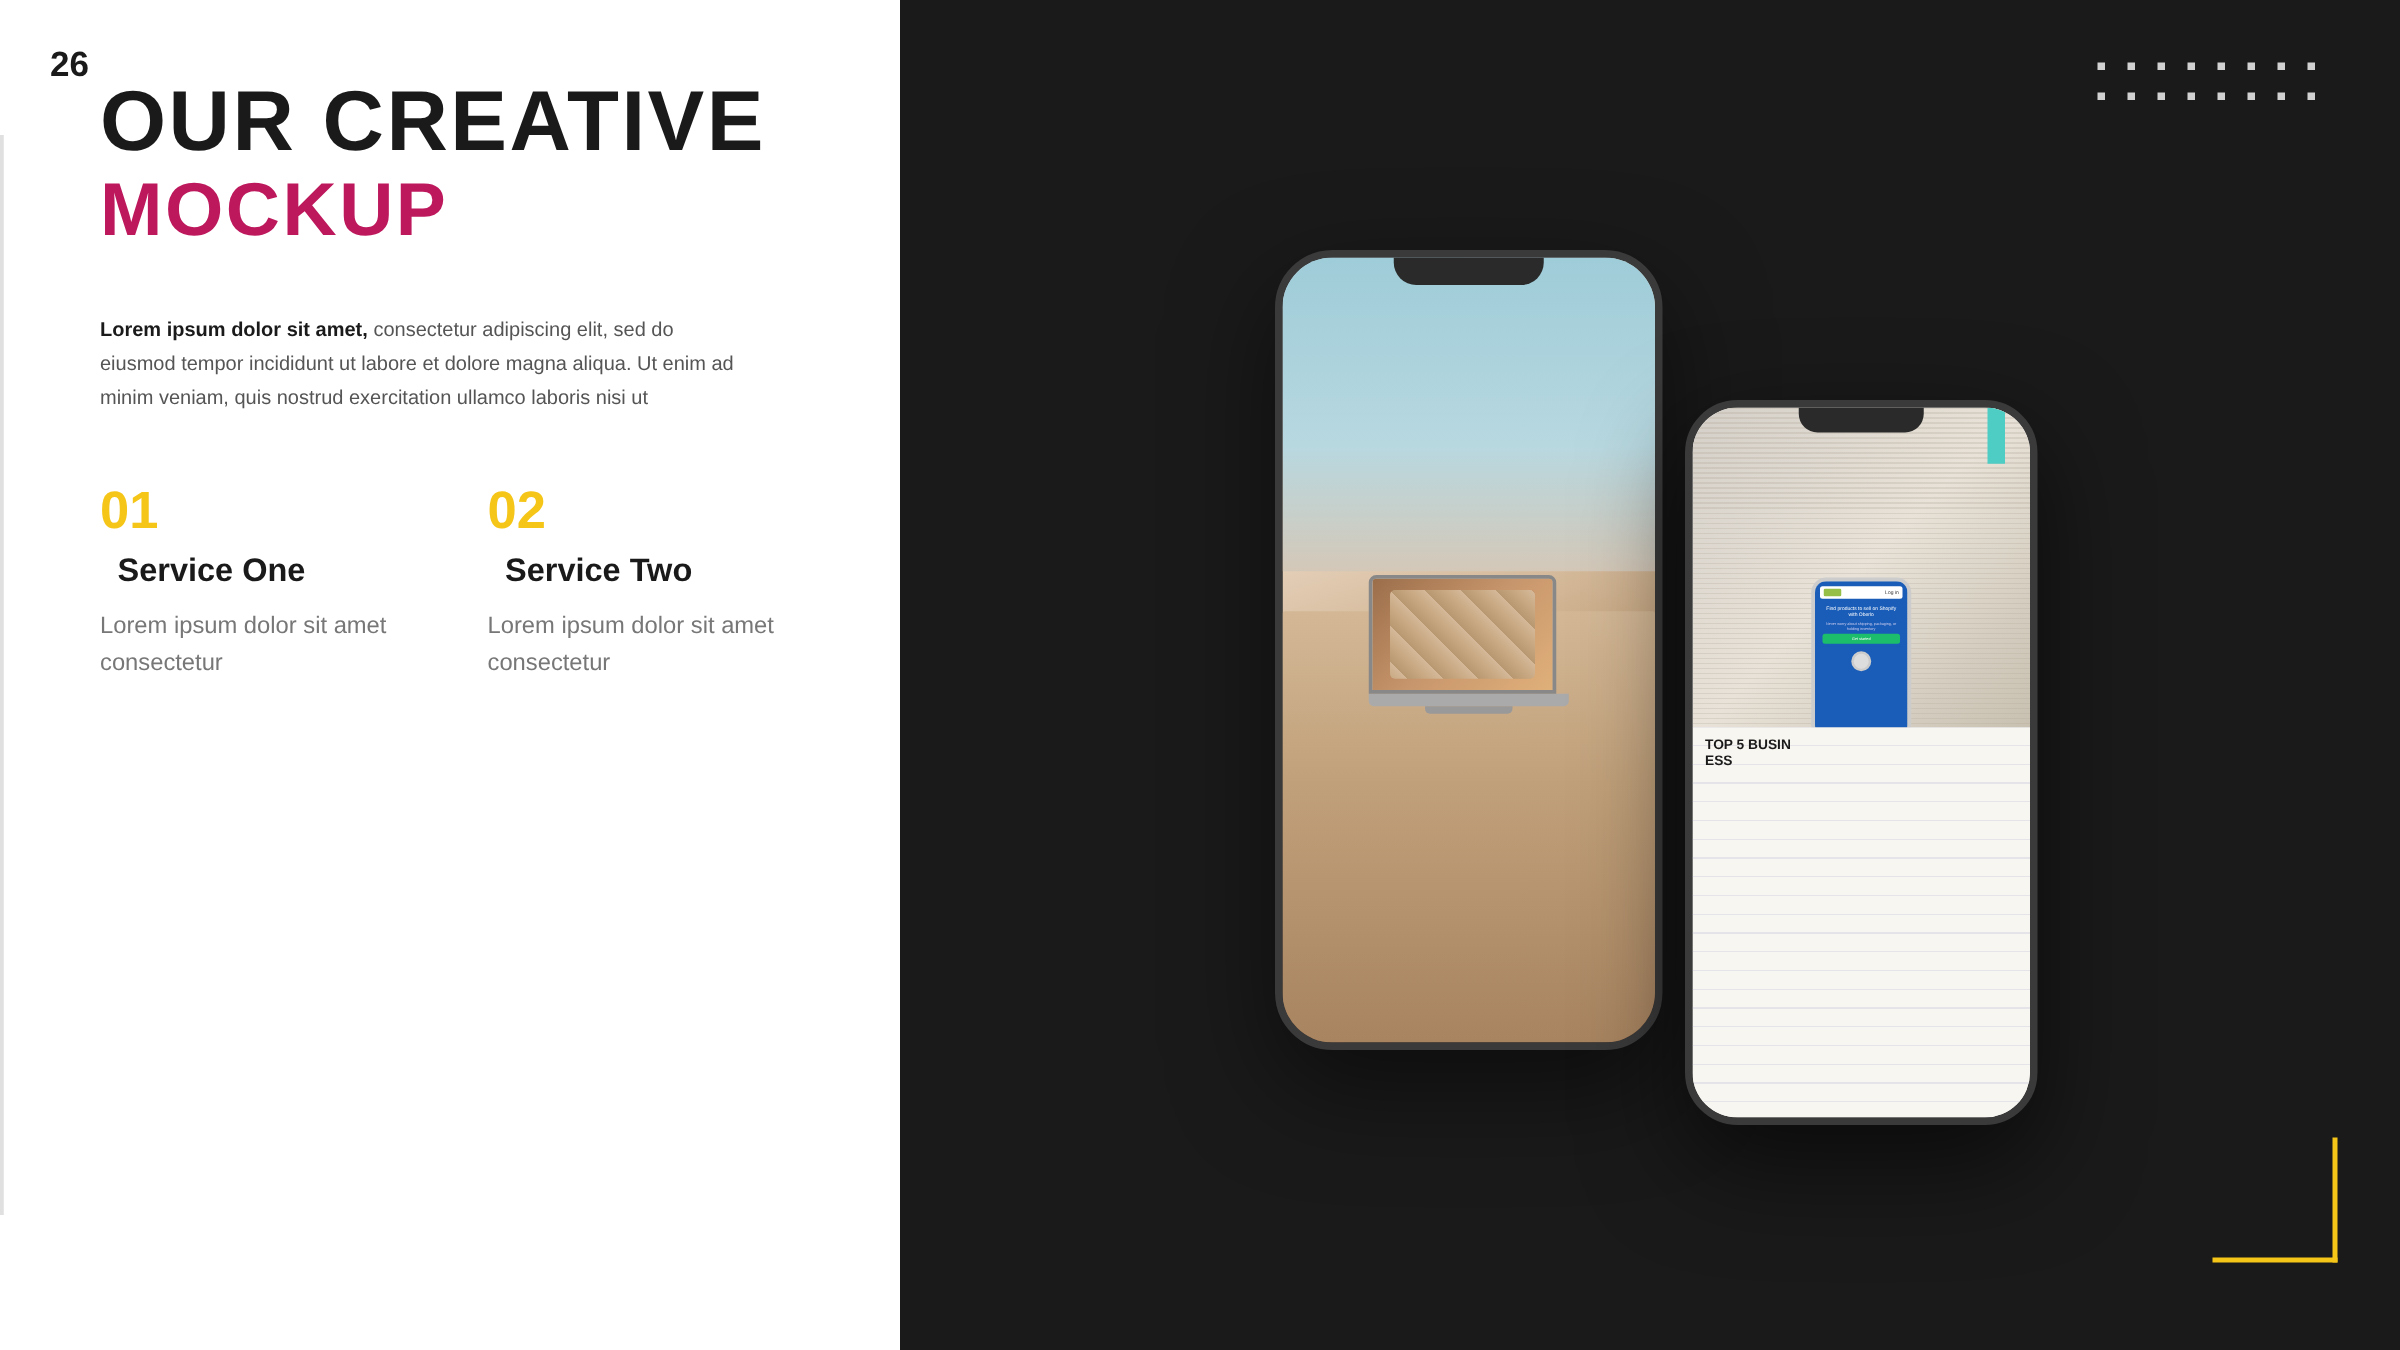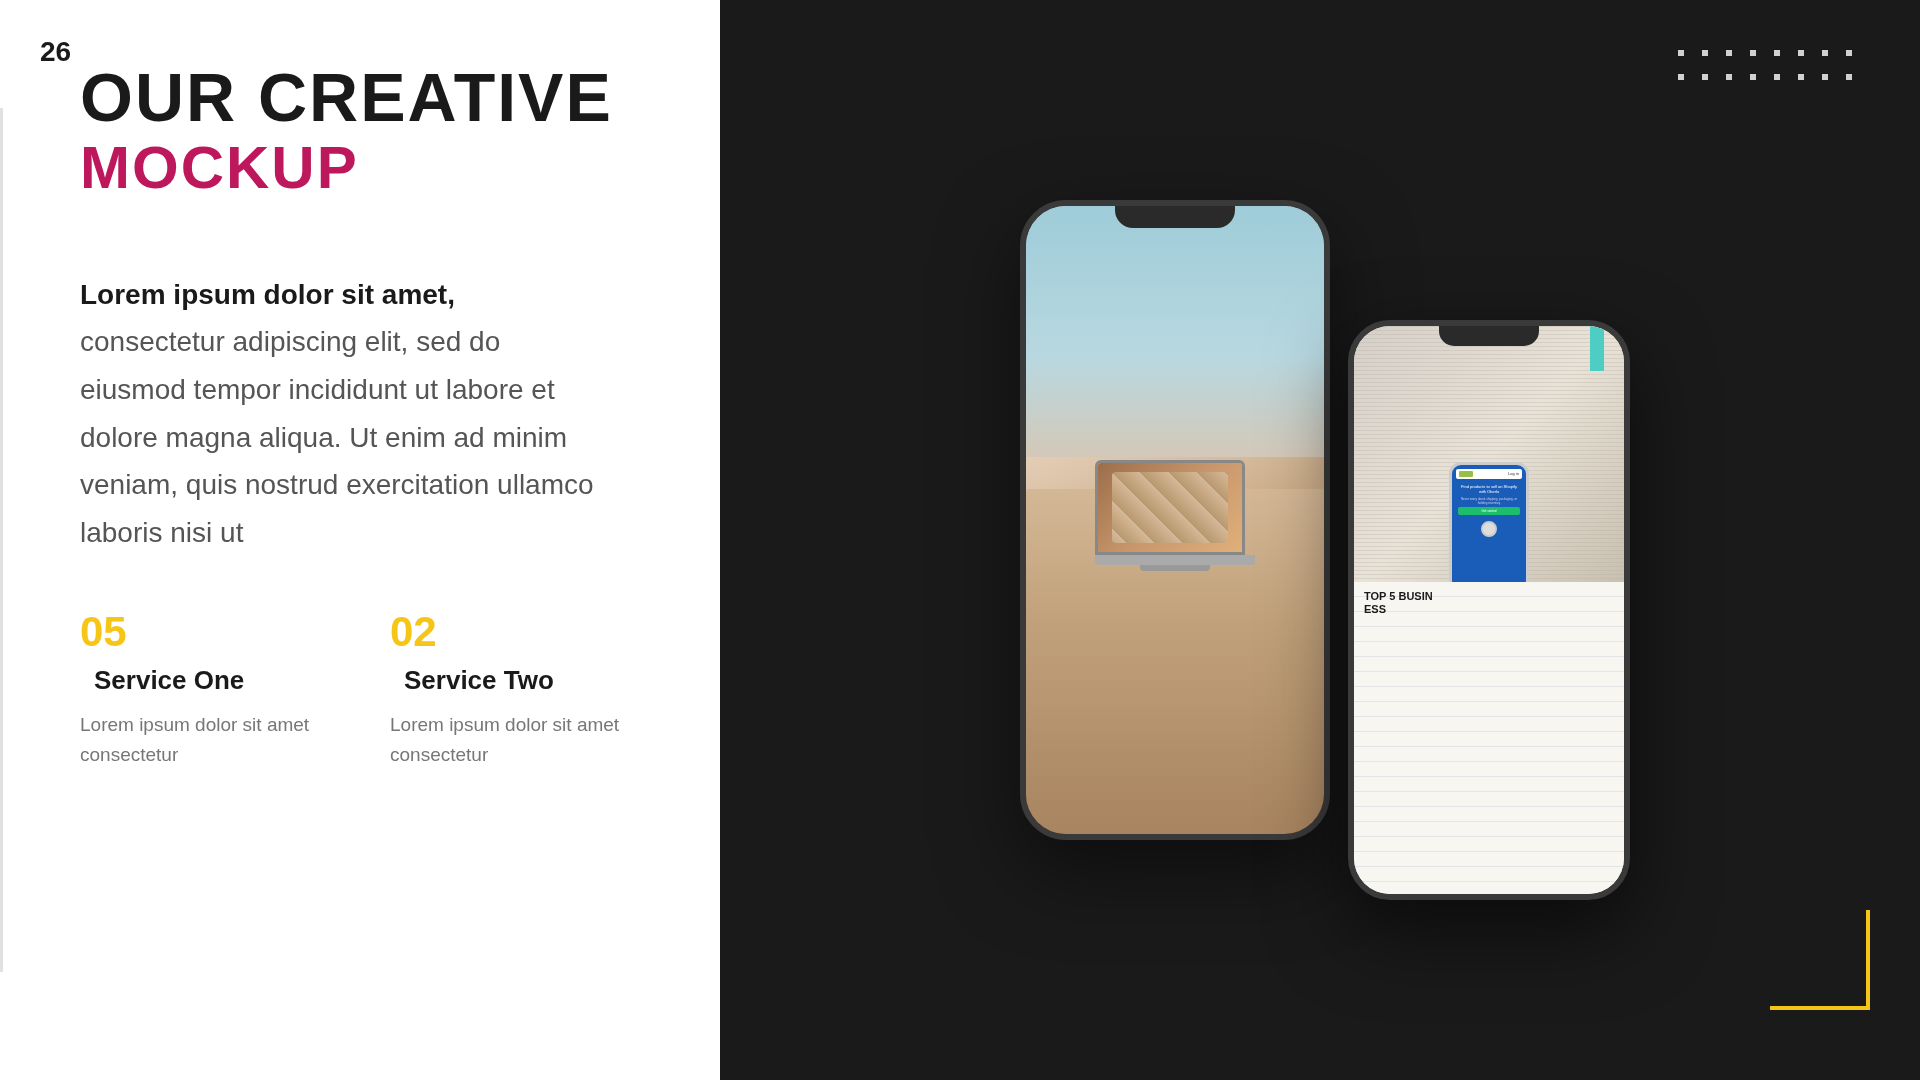--- a/index.html
+++ b/index.html
@@ -64,22 +64,22 @@
       font-size: 60px;
       font-weight: 900;
       color: #be185d;
       letter-spacing: 2px;
       line-height: 1.1;
       text-transform: uppercase;
     }
 
     
     .description {
-      margin-top: 70px;
-      font-size: 28px;
+      margin-top: 50px;
+      font-size: 16px;
       line-height: 1.7;
       color: #555;
       max-width: 520px;
     }
 
     .description strong {
       color: #1a1a1a;
       font-weight: 700;
     }
 
@@ -475,21 +475,21 @@
       <div class="title-line1">OUR CREATIVE</div>
       <div class="title-line2">MOCKUP</div>
     </div>
 
     <div class="description">
       <strong>Lorem ipsum dolor sit amet,</strong><span> consectetur adipiscing elit, sed do eiusmod tempor incididunt ut labore et dolore magna aliqua. Ut enim ad minim veniam, quis nostrud exercitation ullamco laboris nisi ut</span>
     </div>
 
     <div class="services-grid">
       <div class="service-item">
-        <div class="service-number">05</div>
+        <div class="service-number">01</div>
         <div class="service-name">Service One</div>
         <div class="service-desc">Lorem ipsum dolor sit amet consectetur</div>
       </div>
       <div class="service-item">
         <div class="service-number">02</div>
         <div class="service-name">Service Two</div>
         <div class="service-desc">Lorem ipsum dolor sit amet consectetur</div>
       </div>
     </div>
   </div>

